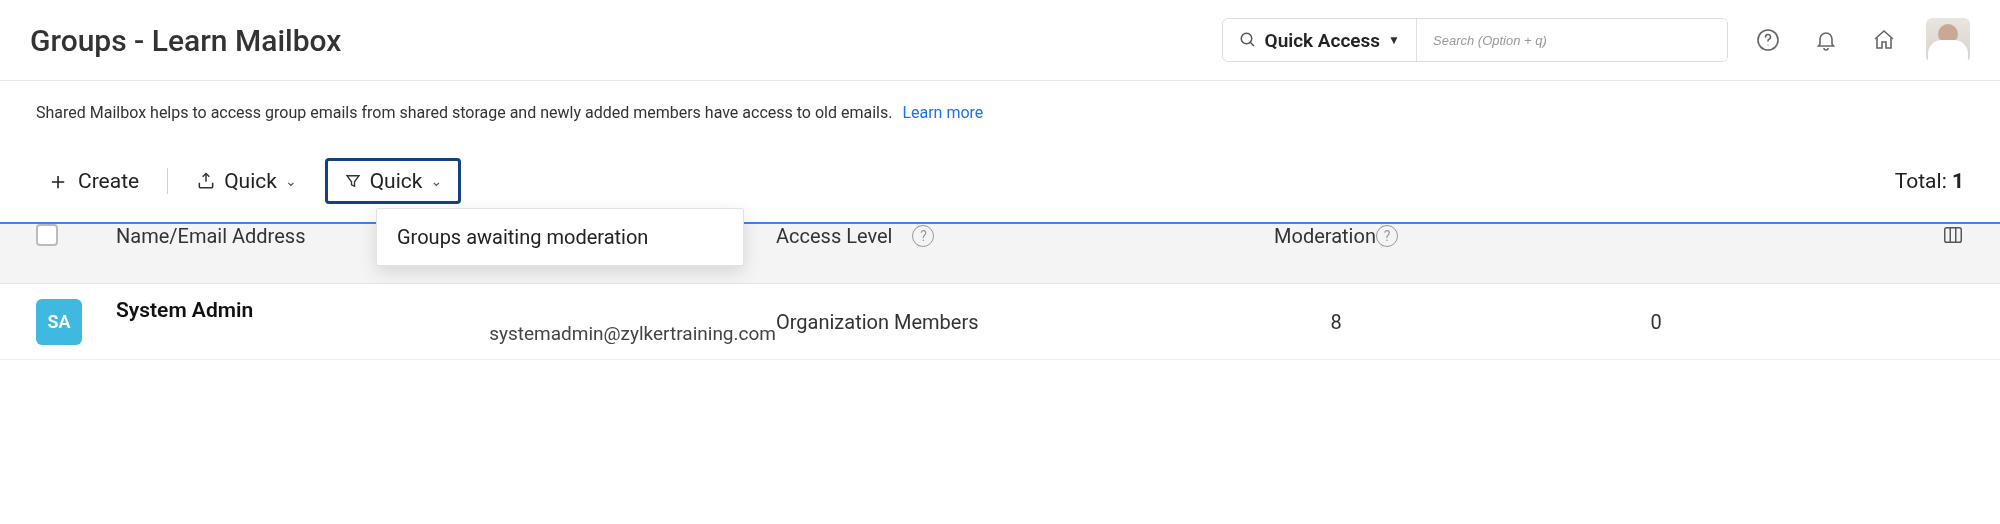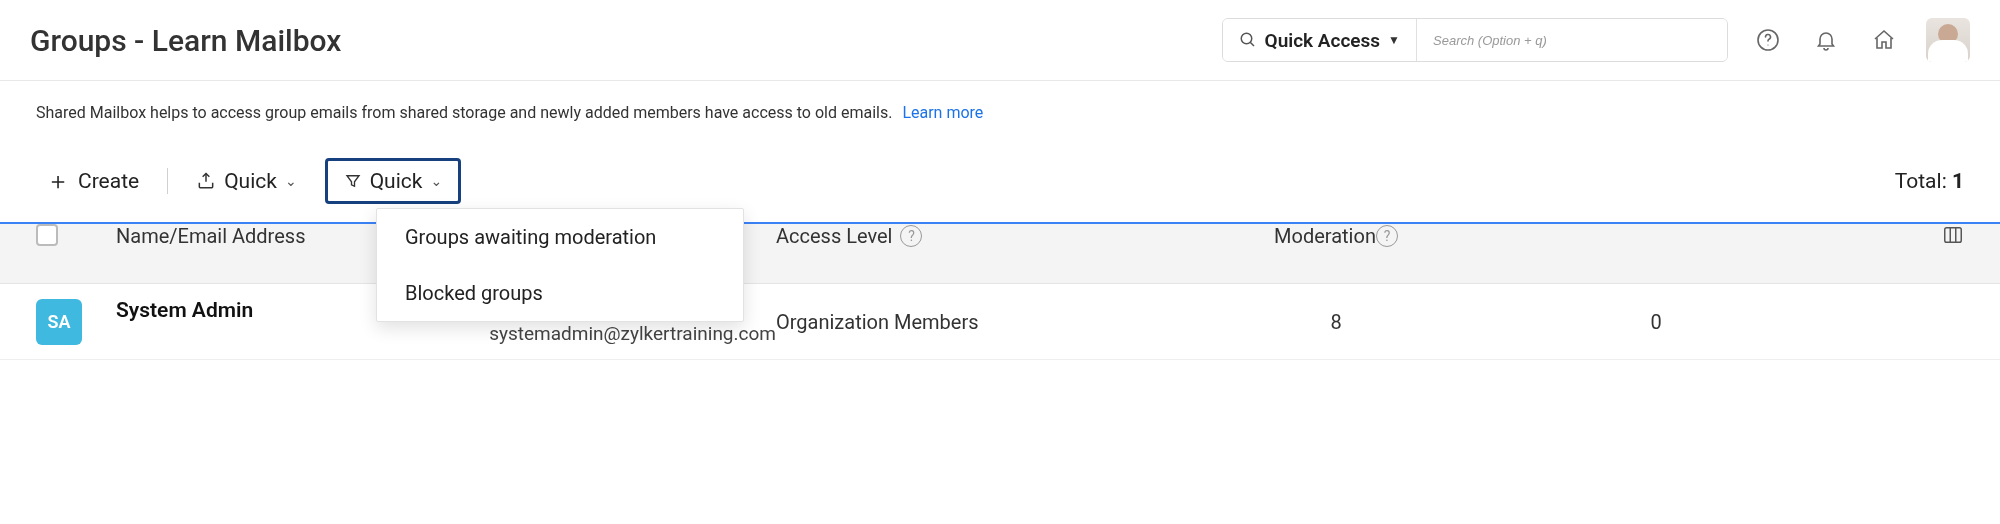--- a/index.html
+++ b/index.html
@@ -132,41 +132,41 @@
     top: 76px;
     left: 376px;
     width: 368px;
     background: #fff;
     border: 1px solid #e2e2e2;
     box-shadow: 0 6px 18px rgba(0,0,0,0.12);
     z-index: 50;
     border-radius: 2px;
   }
   .filter-menu-item {
-    padding: 16px 28px;
+    padding: 16px 20px;
     font-size: 20px;
     color: #222;
     cursor: pointer;
   }
 
   
   .tbl-header {
     display: flex;
     align-items: flex-start;
     background: #f4f4f4;
     border-top: 2px solid #3b82f6;
     border-bottom: 1px solid #e4e4e4;
     padding: 0 36px;
     height: 62px;
     font-size: 20px;
     color: #333;
   }
   .col-check { width: 80px; display:flex; align-items:center; }
   .col-name  { width: 660px; }
-  .col-access{ width: 400px; display:flex; align-items:center; gap:8px;}
+  .col-access{ width: 400px; display:flex; align-items:center; gap:20px;}
   .col-count { width: 320px; text-align:center; }
   .col-mod   { width: 320px; display:flex; align-items:center; justify-content:center; gap:0;}
   .col-cfg   { flex:1; display:flex; justify-content:flex-end; align-items:center; }
 
   .checkbox {
     width: 22px; height: 22px; border: 2px solid #bbb; border-radius: 4px; background:#fff; cursor:pointer;
   }
 
   .tbl-row {
     display: flex;
@@ -261,21 +261,20 @@
     <span class="chev">⌄</span>
   </div>
 
   <div class="total">
     <span>Total:</span>
     <strong>1</strong>
   </div>
 
   <div class="filter-menu">
     <div class="filter-menu-item">Groups awaiting moderation</div>
-    <div class="filter-menu-item">Blocked groups</div>
   </div>
 </div>
 
 <div class="tbl-header">
   <div class="col-check">
     <div class="checkbox"></div>
   </div>
   <div class="col-name">Name/Email Address</div>
   <div class="col-access">
     <span>Access Level</span>

